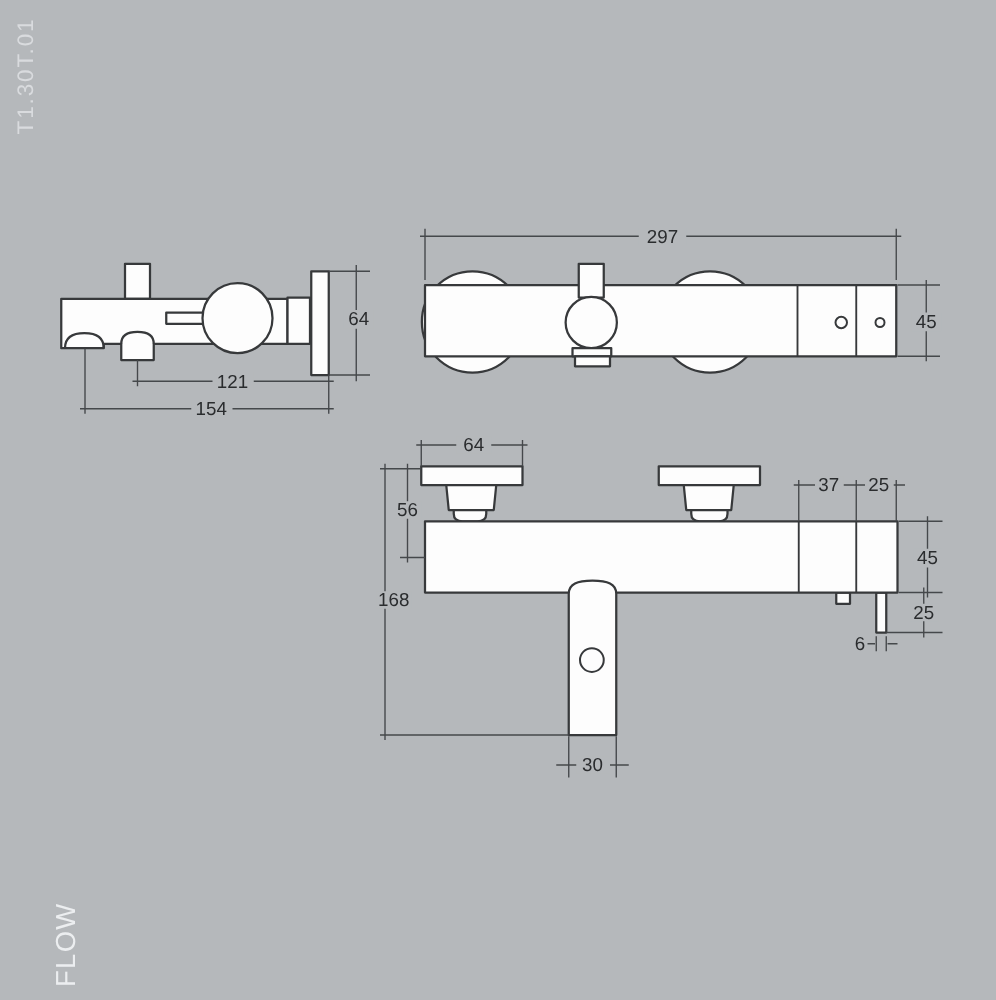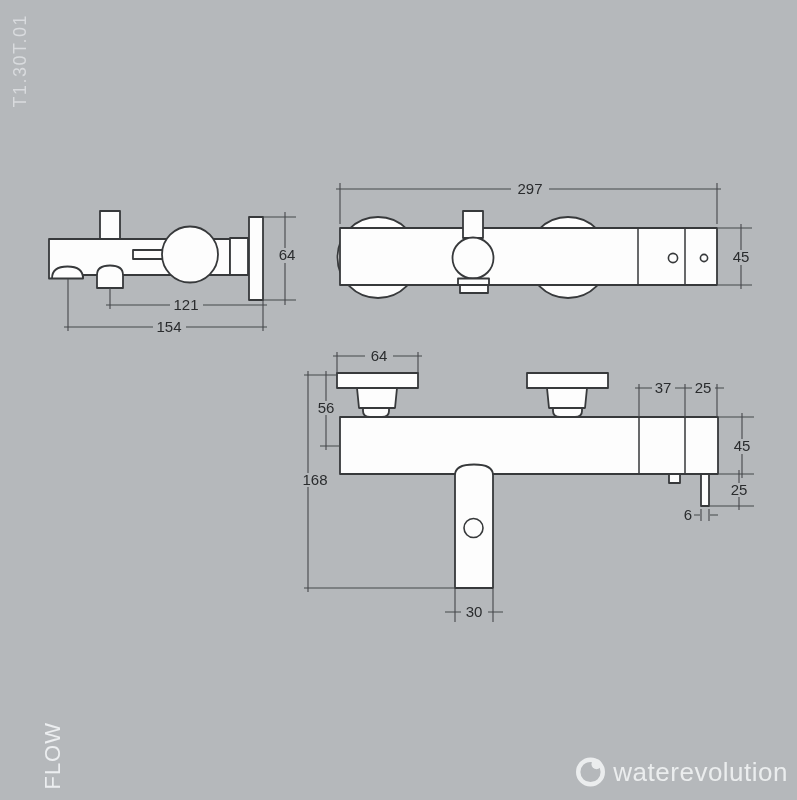--- a/index.html
+++ b/index.html
@@ -125,23 +125,14 @@
 
       <path d="M399,170 H405 M406,164 V176 M414,164 V176 M415,170 H423"></path>
       <text x="393" y="175">6</text>
 
       <path d="M160,244 V277 M198,244 V277 M150,267 H208"></path>
       <rect class="dimbg" x="166" y="260" width="27" height="14"></rect>
       <text x="179" y="272">30</text>
     </g>
   </svg>
 
-  <div class="logo">
-    <span style="display:inline-flex;">
-      <svg width="31" height="31" viewBox="0 0 31 31">
-        <circle cx="15.5" cy="16" r="12.3" fill="none" stroke="#ebedee" stroke-width="4.4"></circle>
-        <circle cx="21.5" cy="8.2" r="5" fill="#ebedee"></circle>
-      </svg>
-    </span>
-    <span class="logo-text">waterevolution</span>
-  </div>
 
 </div>
 
 </body></html>

